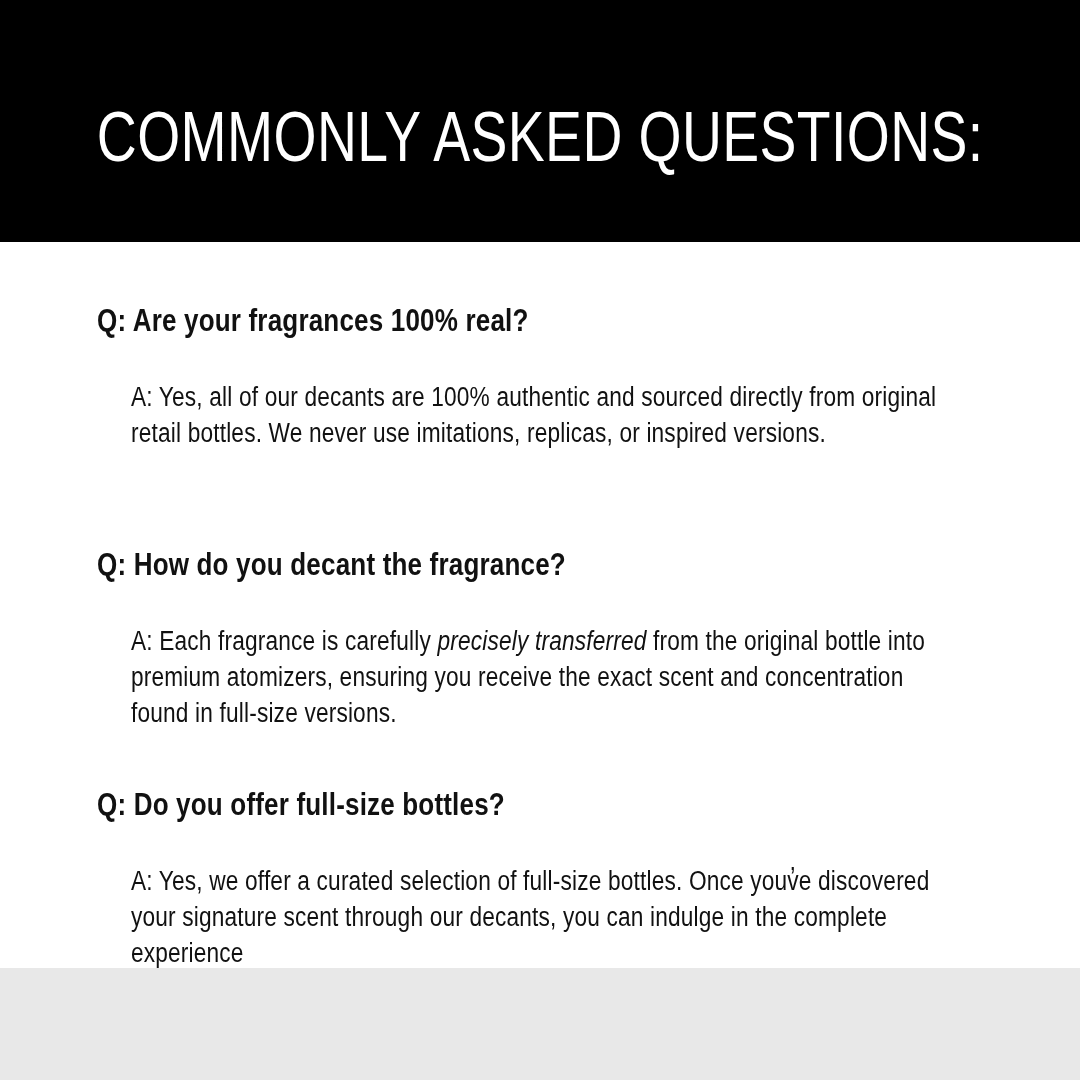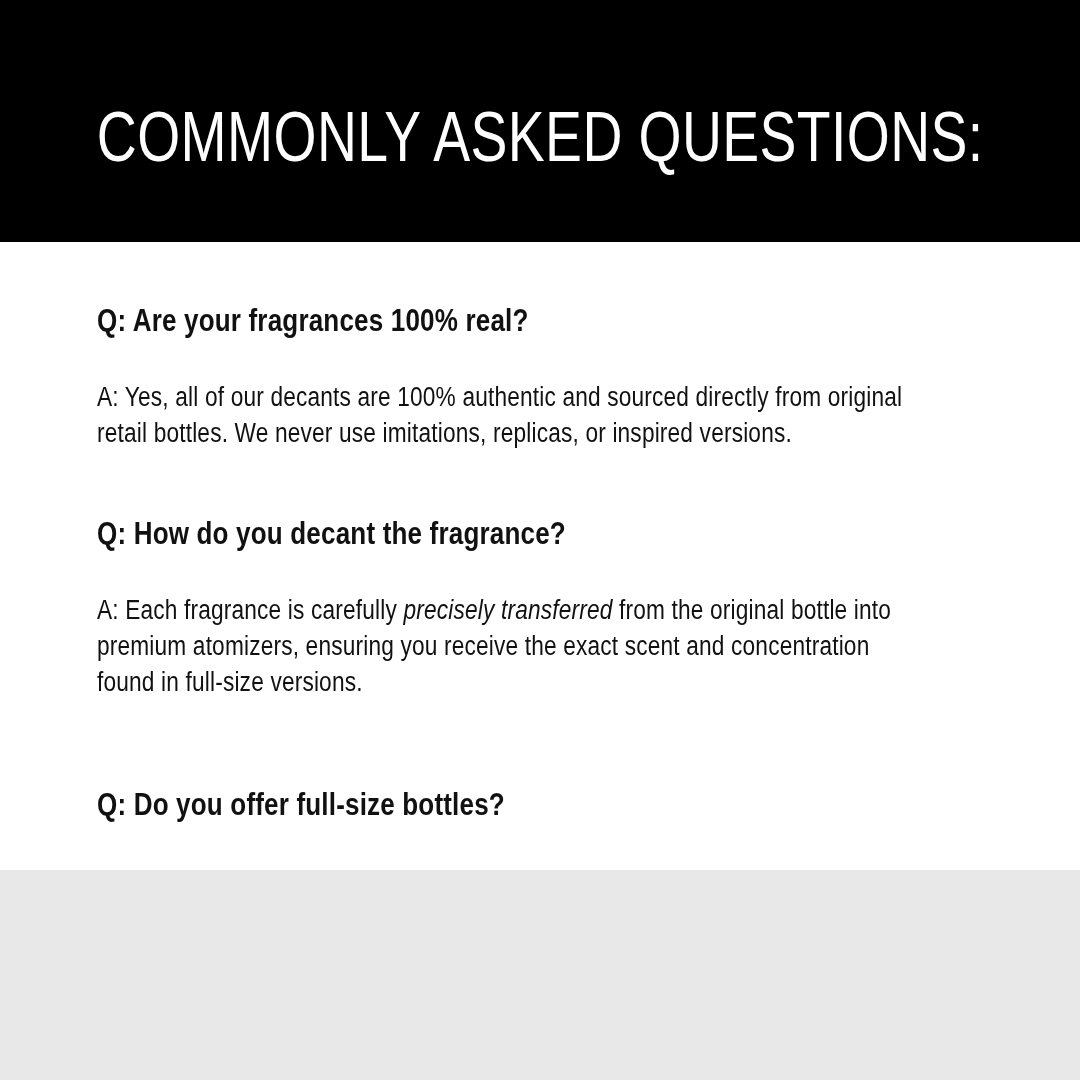--- a/index.html
+++ b/index.html
@@ -3,21 +3,21 @@
 <meta charset="utf-8">
 <style>
   html, body {
     margin: 0;
     padding: 0;
     background: #e8e8e8;
   }
   .canvas {
     position: relative;
     width: 1080px;
-    height: 870px;
+    height: 968px;
     margin: 0 auto;
     background: #ffffff;
     overflow: hidden;
     font-family: "Liberation Sans", "DejaVu Sans", sans-serif;
     color: #111111;
   }
   .header-band {
     position: absolute;
     top: 0;
     left: 0;
@@ -39,33 +39,34 @@
     letter-spacing: 0.5px;
     transform: scaleX(0.79);
     transform-origin: center center;
   }
   .faq-item {
     position: absolute;
     left: 97px;
     right: 0;
   }
   .faq-item-1 { top: 301px; }
-  .faq-item-2 { top: 514px; }
+  .faq-item-2 { top: 545px; }
   .faq-item-3 { top: 785px; }
   .faq-question {
     font-size: 31px;
     font-weight: 700;
     line-height: 40px;
     white-space: nowrap;
     transform: scaleX(0.84);
     transform-origin: left center;
     letter-spacing: 0.2px;
   }
   .faq-answer {
     margin-top: 38px;
+    margin-left: 34px;
   }
   .answer-line {
     font-size: 27px;
     font-weight: 400;
     line-height: 36px;
     white-space: nowrap;
     transform: scaleX(0.84);
     transform-origin: left center;
     letter-spacing: 0.2px;
   }
@@ -94,15 +95,20 @@
     <div class="faq-question">Q: How do you decant the fragrance?</div>
     <div class="faq-answer">
       <div class="answer-line"><span>A: Each fragrance is carefully </span><span class="emphasis">precisely transferred</span><span> from the original bottle into</span></div>
       <div class="answer-line">premium atomizers, ensuring you receive the exact scent and concentration</div>
       <div class="answer-line">found in full-size versions.</div>
     </div>
   </div>
 
   <div class="faq-item faq-item-3">
     <div class="faq-question">Q: Do you offer full-size bottles?</div>
+    <div class="faq-answer">
+      <div class="answer-line">A: Yes, we offer a curated selection of full-size bottles. Once youv̓e discovered</div>
+      <div class="answer-line">your signature scent through our decants, you can indulge in the complete</div>
+      <div class="answer-line">experience</div>
+    </div>
   </div>
 
 </div>
 
 </body></html>

